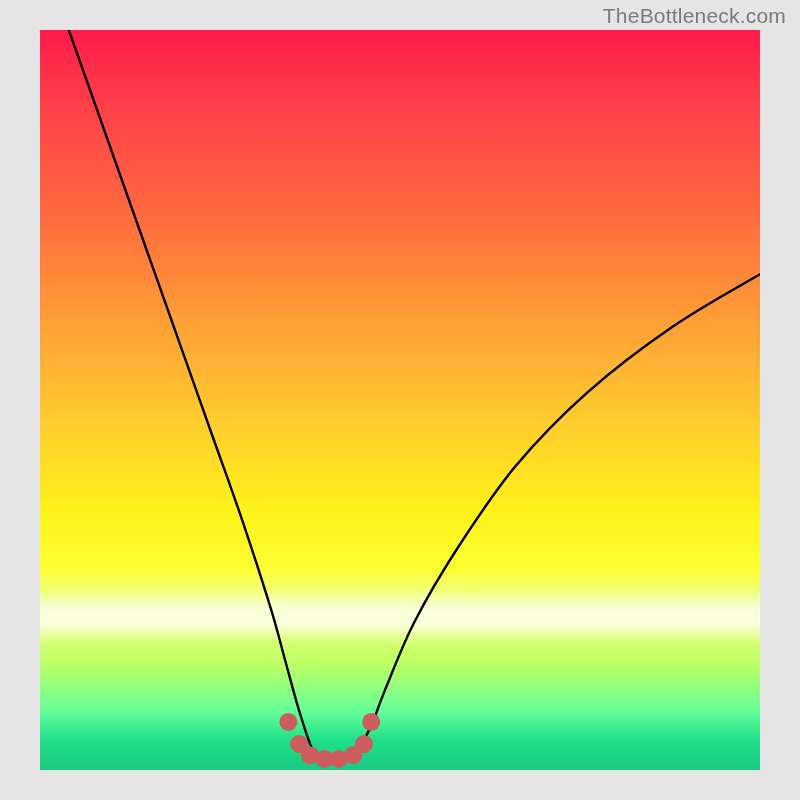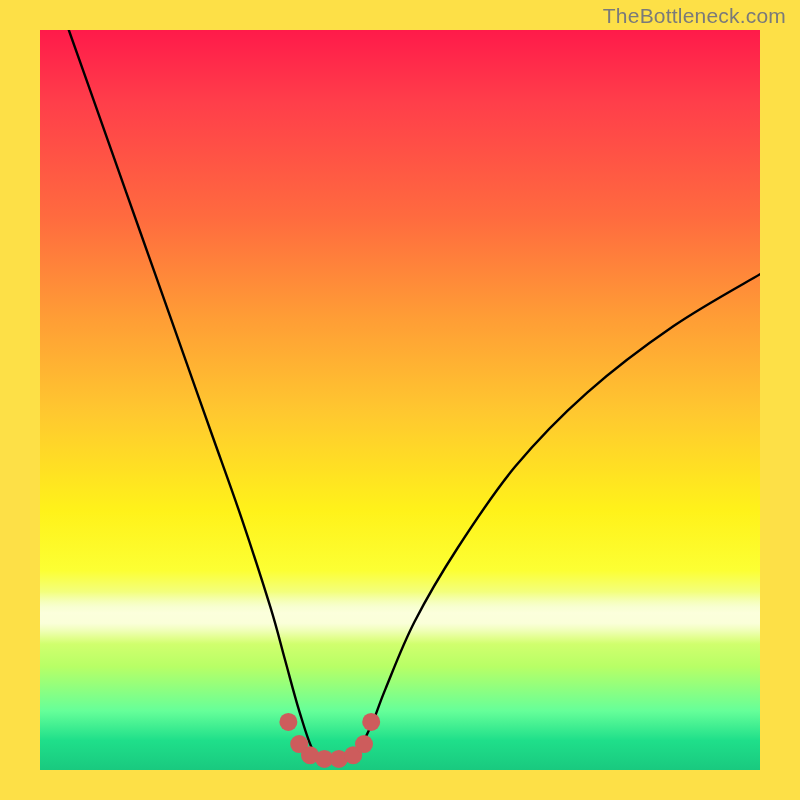--- a/index.html
+++ b/index.html
@@ -10,21 +10,21 @@
     background: #000;
     overflow: hidden;
     font-family: Arial, Helvetica, sans-serif;
   }
   .frame {
     position: absolute;
     left: 0;
     top: 0;
     width: 800px;
     height: 800px;
-    background: #fde047;
+    background: #e5e5e5;
   }
   .plot {
     position: absolute;
     left: 40px;
     top: 30px;
     width: 720px;
     height: 740px;
     background: linear-gradient(to bottom,
       #ff1a4a 0%,
       #ff3f4a 10%,

